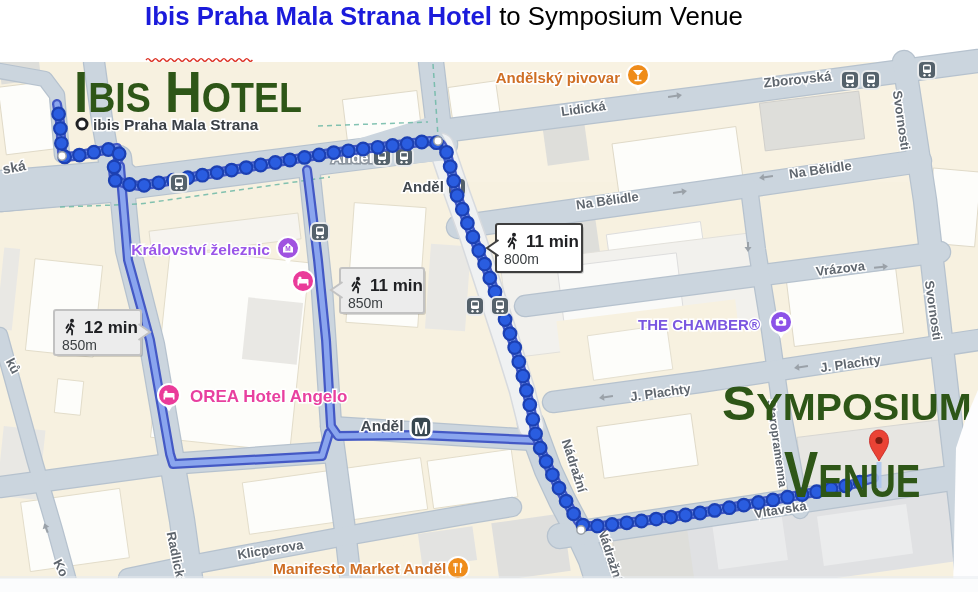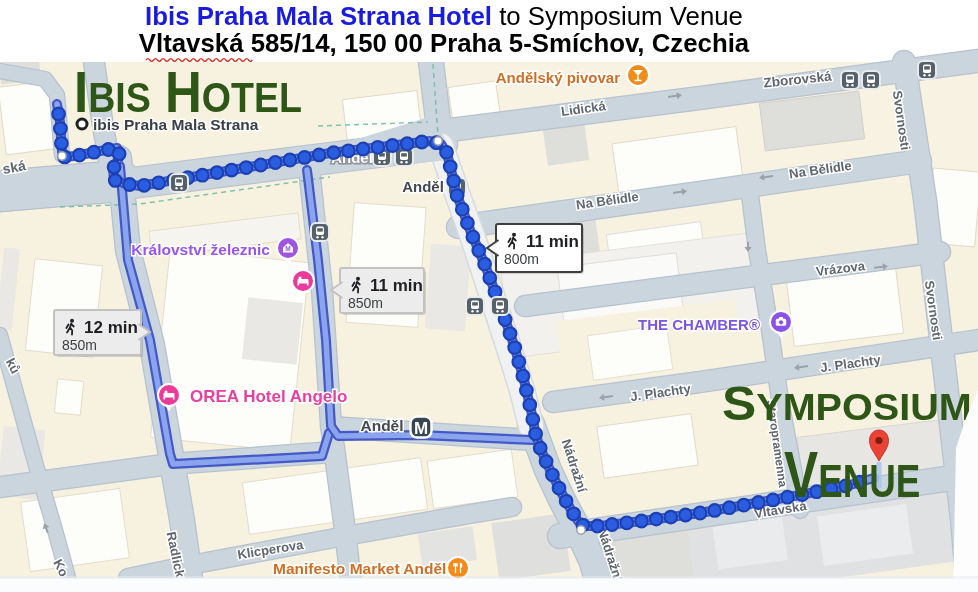--- a/index.html
+++ b/index.html
@@ -559,19 +559,18 @@
 <rect x="0" y="578" width="978" height="14" fill="#fbfcfd"></rect>
 <rect x="0" y="576" width="978" height="3" fill="#e8ecf0" opacity="0.5"></rect>
 </svg>
 </div>
 
 <div class="hdr">
     <div class="hin">
 
 <div class="l1"><b>Ibis Praha Mala Strana Hotel</b> to Symposium Venue</div>
 
-<div class="l2">Vltavská 585/14, 150 00 Praha 5-Smíchov, Czechia</div>
 </div>
   </div>
 
 <svg class="wave" width="978" height="66">
     <path d="M 146,60 q 1.9,-2.6 3.8,0 q 1.9,2.6 3.8,0 q 1.9,-2.6 3.8,0 q 1.9,2.6 3.8,0 q 1.9,-2.6 3.8,0 q 1.9,2.6 3.8,0 q 1.9,-2.6 3.8,0 q 1.9,2.6 3.8,0 q 1.9,-2.6 3.8,0 q 1.9,2.6 3.8,0 q 1.9,-2.6 3.8,0 q 1.9,2.6 3.8,0 q 1.9,-2.6 3.8,0 q 1.9,2.6 3.8,0 q 1.9,-2.6 3.8,0 q 1.9,2.6 3.8,0 q 1.9,-2.6 3.8,0 q 1.9,2.6 3.8,0 q 1.9,-2.6 3.8,0 q 1.9,2.6 3.8,0 q 1.9,-2.6 3.8,0 q 1.9,2.6 3.8,0 q 1.9,-2.6 3.8,0 q 1.9,2.6 3.8,0 q 1.9,-2.6 3.8,0 q 1.9,2.6 3.8,0 q 1.9,-2.6 3.8,0 q 1.9,2.6 3.8,0" fill="none" stroke="#dc3023" stroke-width="1.3"></path>
   </svg>
 
 </body></html>

